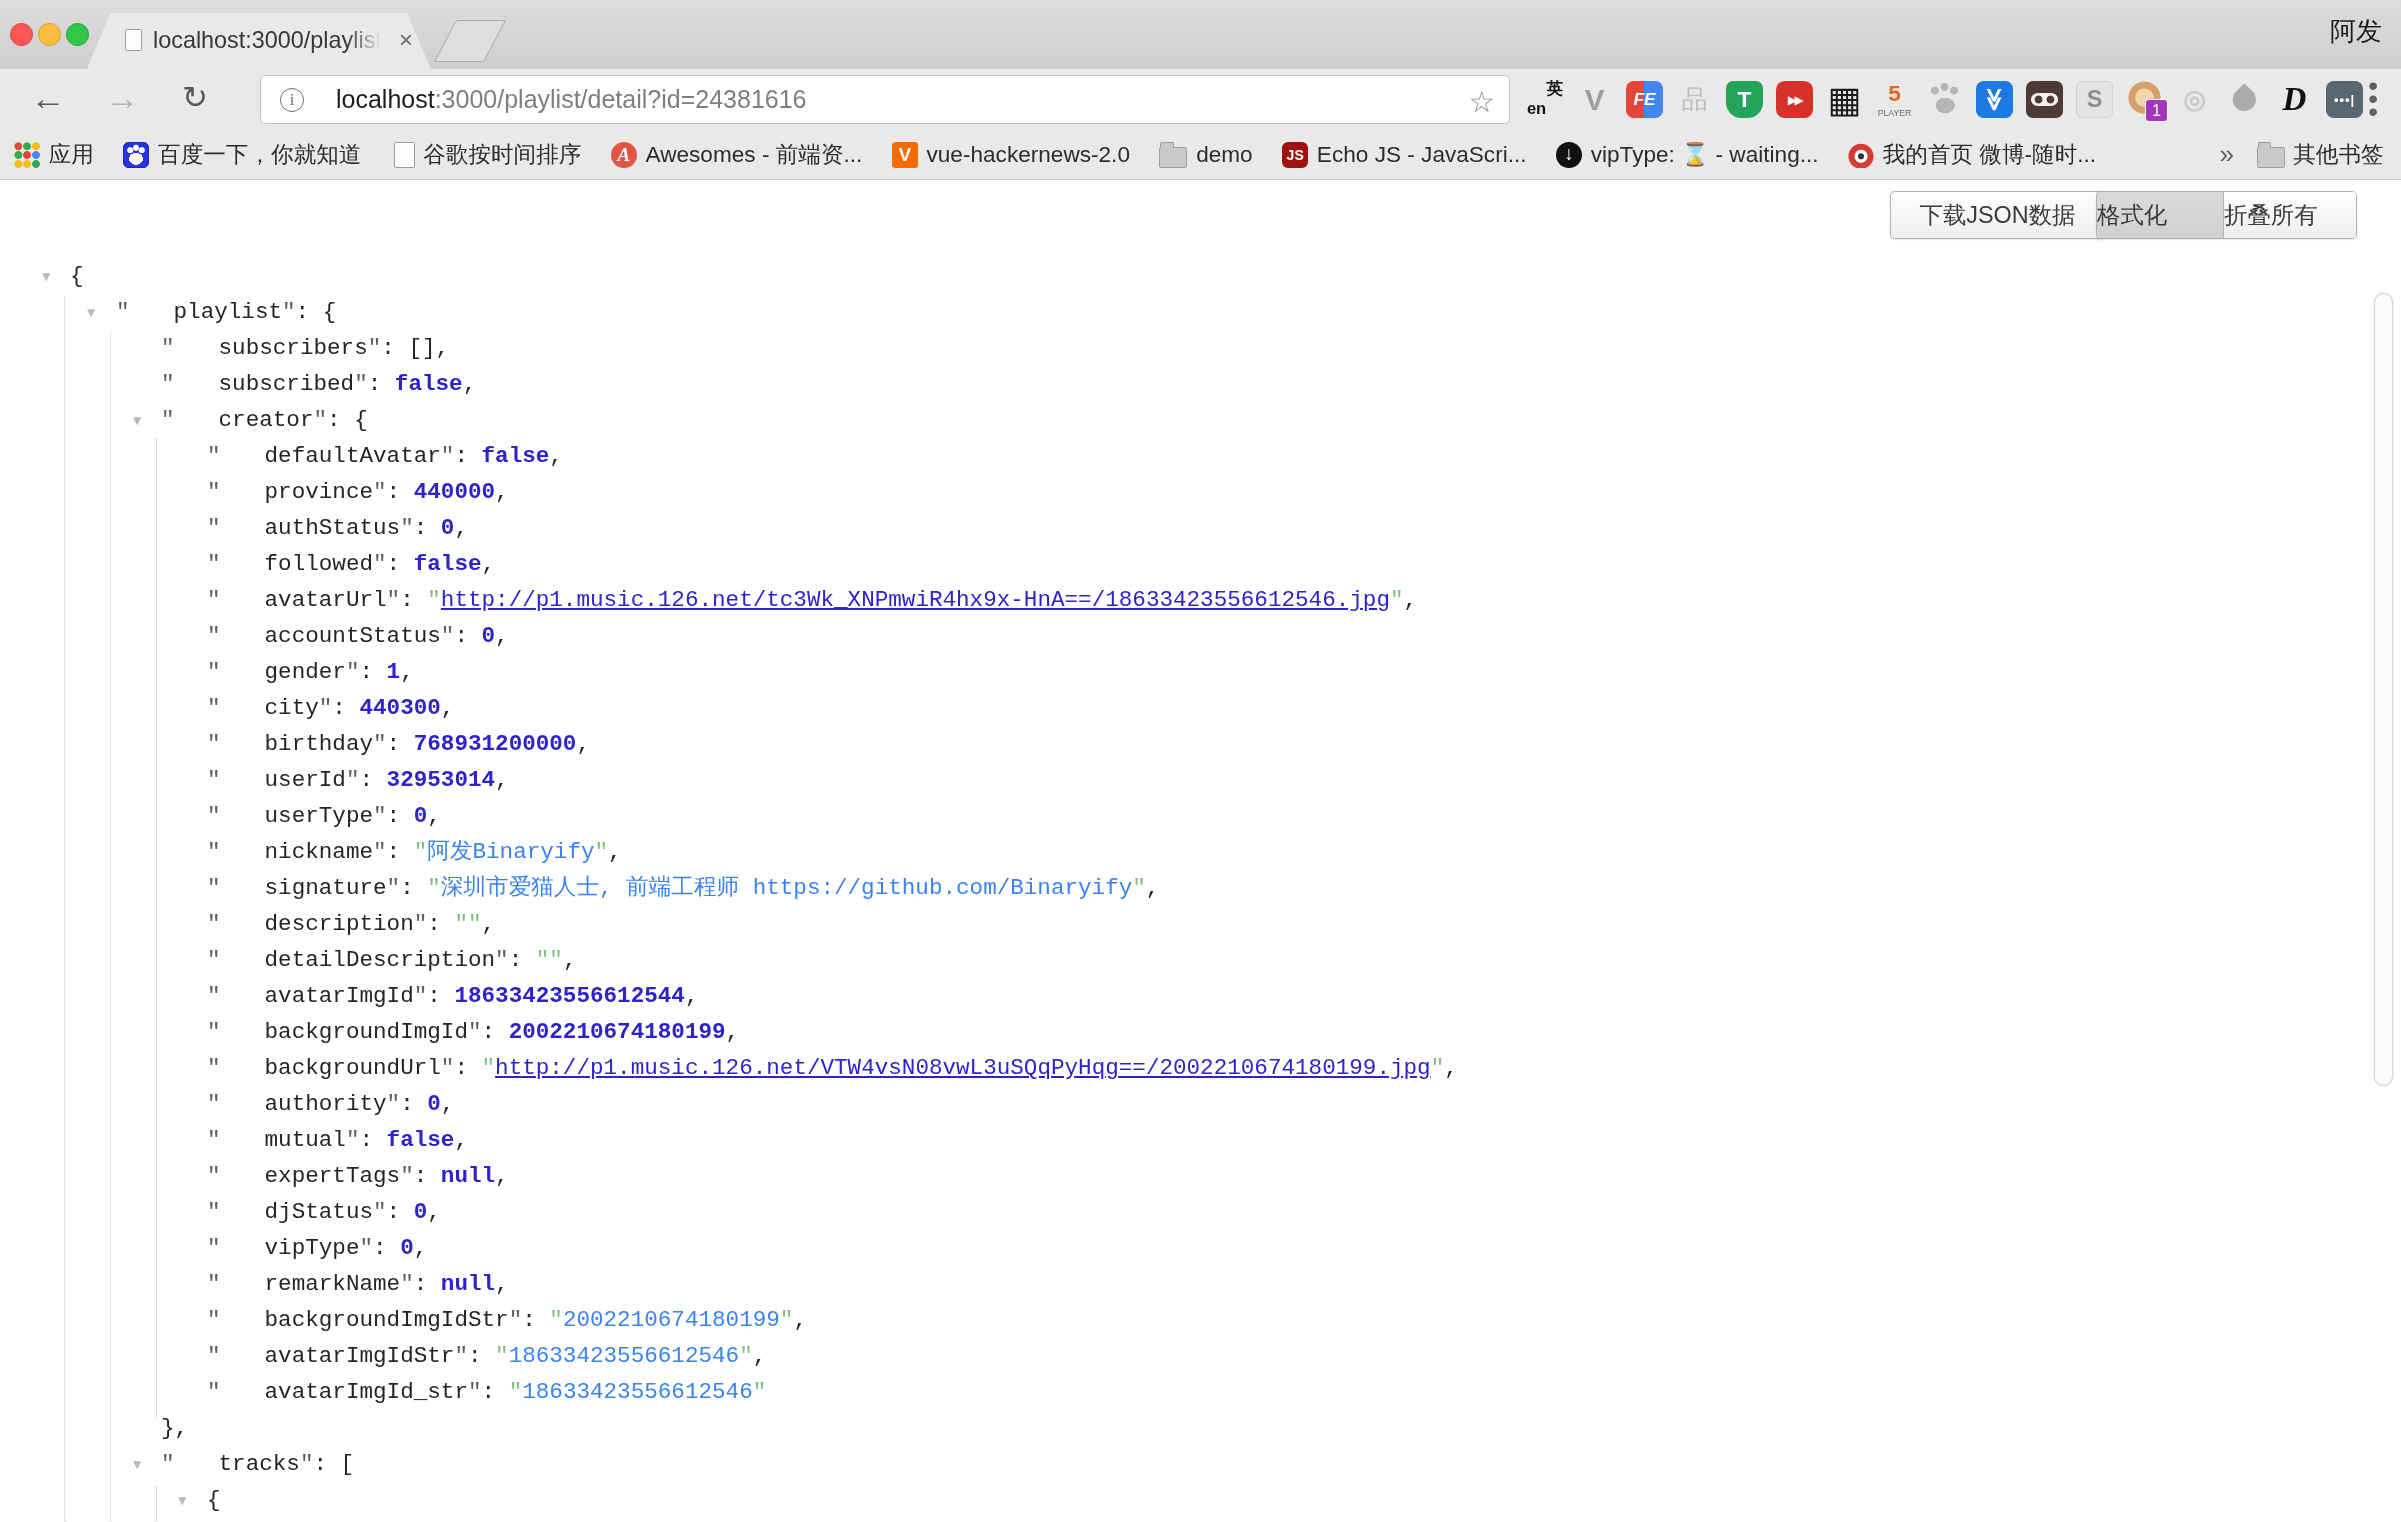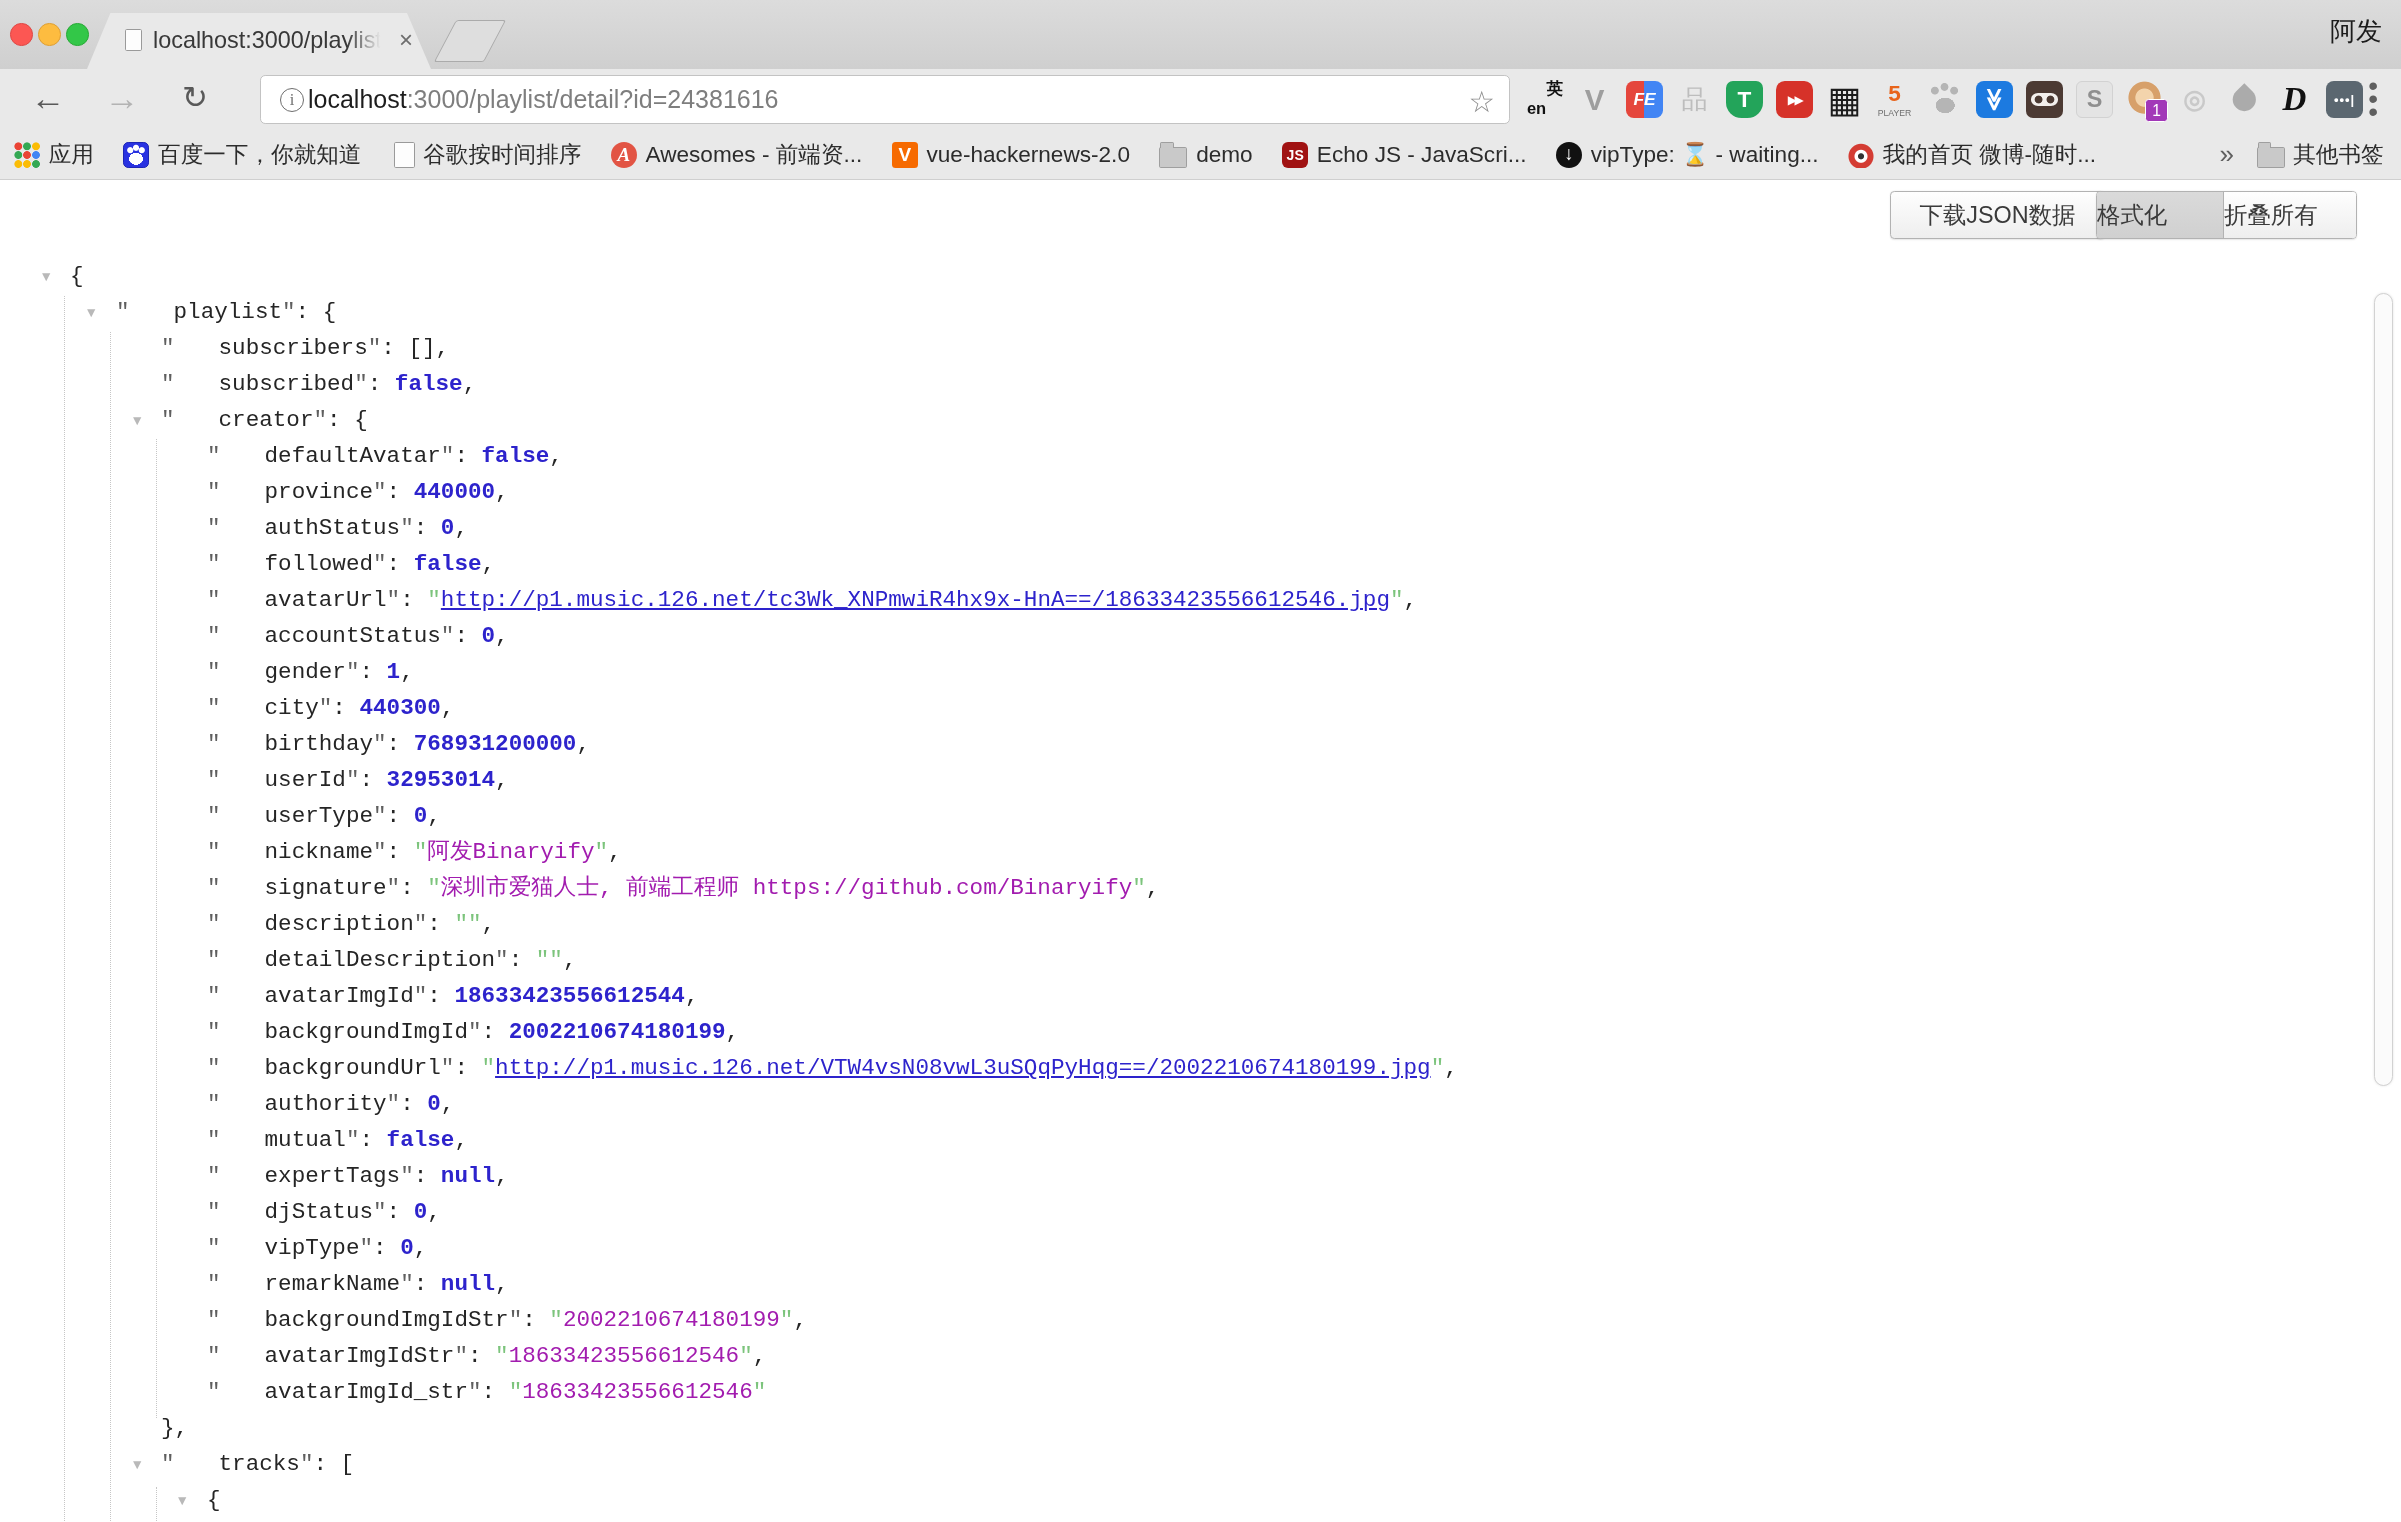--- a/index.html
+++ b/index.html
@@ -37,21 +37,21 @@
              text-align:center; width:52px; color:#595959; }
   .nav-back    { left:22px; }
   .nav-forward { left:96px; color:#b3b3b3; }
   .nav-reload  { left:169px; font-size:31px; }
   .omnibox { position:absolute; left:260px; top:6px; width:1250px; height:49px;
              background:#fff; border:0.9px solid #c3c3c3; border-radius:5.2px;
              display:flex; align-items:center; }
   .info-ico { width:24px; height:24px; border:1.7px solid #6e6e6e; border-radius:50%;
               margin-left:19px; color:#6e6e6e; font-size:16.5px; line-height:21px;
               text-align:center; font-family:"Liberation Serif",serif; flex:0 0 auto; }
-  .url-text { margin-left:4px; font-size:25px; white-space:nowrap; }
+  .url-text { margin-left:32px; font-size:25px; white-space:nowrap; }
   .url-host { color:#1d1d1d; }
   .url-rest { color:#7e7e7e; }
   .star-ico { position:absolute; right:14px; top:8.7px; font-size:29.5px; color:#8d8d8d; }
 
   .extensions { position:absolute; left:1526px; top:0; height:61px;
                 display:flex; align-items:center; gap:13px; }
   .ext-icon { position:relative; width:37px; height:37px; display:flex;
               align-items:center; justify-content:center; font-size:21px; }
   .ext-icon::before { content:attr(data-glyph); }
   .kind-translate { color:#111; }
@@ -159,21 +159,21 @@
 
   
   .json-area { position:absolute; top:258px; left:0; width:2379px; }
   .json-row { position:relative; height:36px; line-height:36px; white-space:pre;
               font-family:"Liberation Mono", monospace; font-size:22.6px; }
   .tri { position:absolute; top:0.9px; font-size:14px; color:#b9b9b9; }
   .sg-q  { color:#5f5f5f; }
   .sg-k  { color:#252525;margin-left:44px; }
   .sg-p  { color:#252525; }
   .sg-n  { color:#2d23cc; font-weight:bold; }
-  .sg-s  { color:#a21caf; }
+  .sg-s  { color:#3b82f6; }
   .sg-sq { color:#7cc47c; }
   .sg-a  { color:#2d23cc; text-decoration:underline; }
   .guide { position:absolute; width:0; border-left:1.7px dotted #c6c6c6; }
   .g0 { left:64px;  top:38px;   height:1227px; }
   .g1 { left:110px; top:74px;   height:1191px; }
   .g2 { left:156px; top:181px;  height:979px; }
   .g3 { left:156px; top:1229px; height:36px; }
   .g4 { left:202px; top:1264px; height:1.7px; }
 
   .scroll-thumb { position:absolute; left:2374px; top:293px; width:19px; height:793px;

